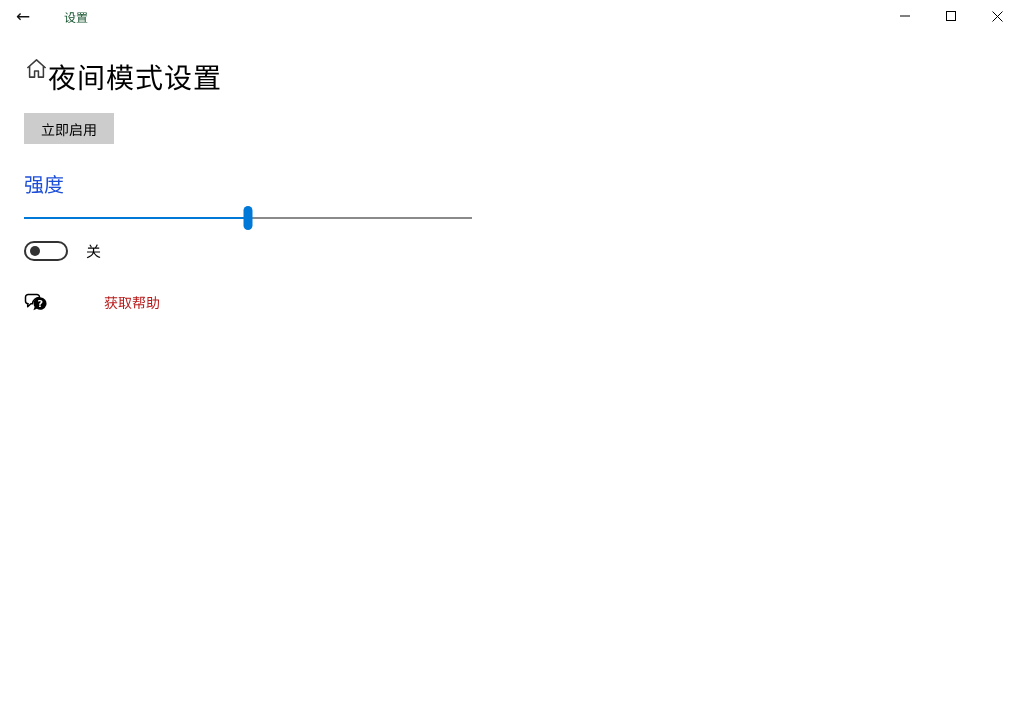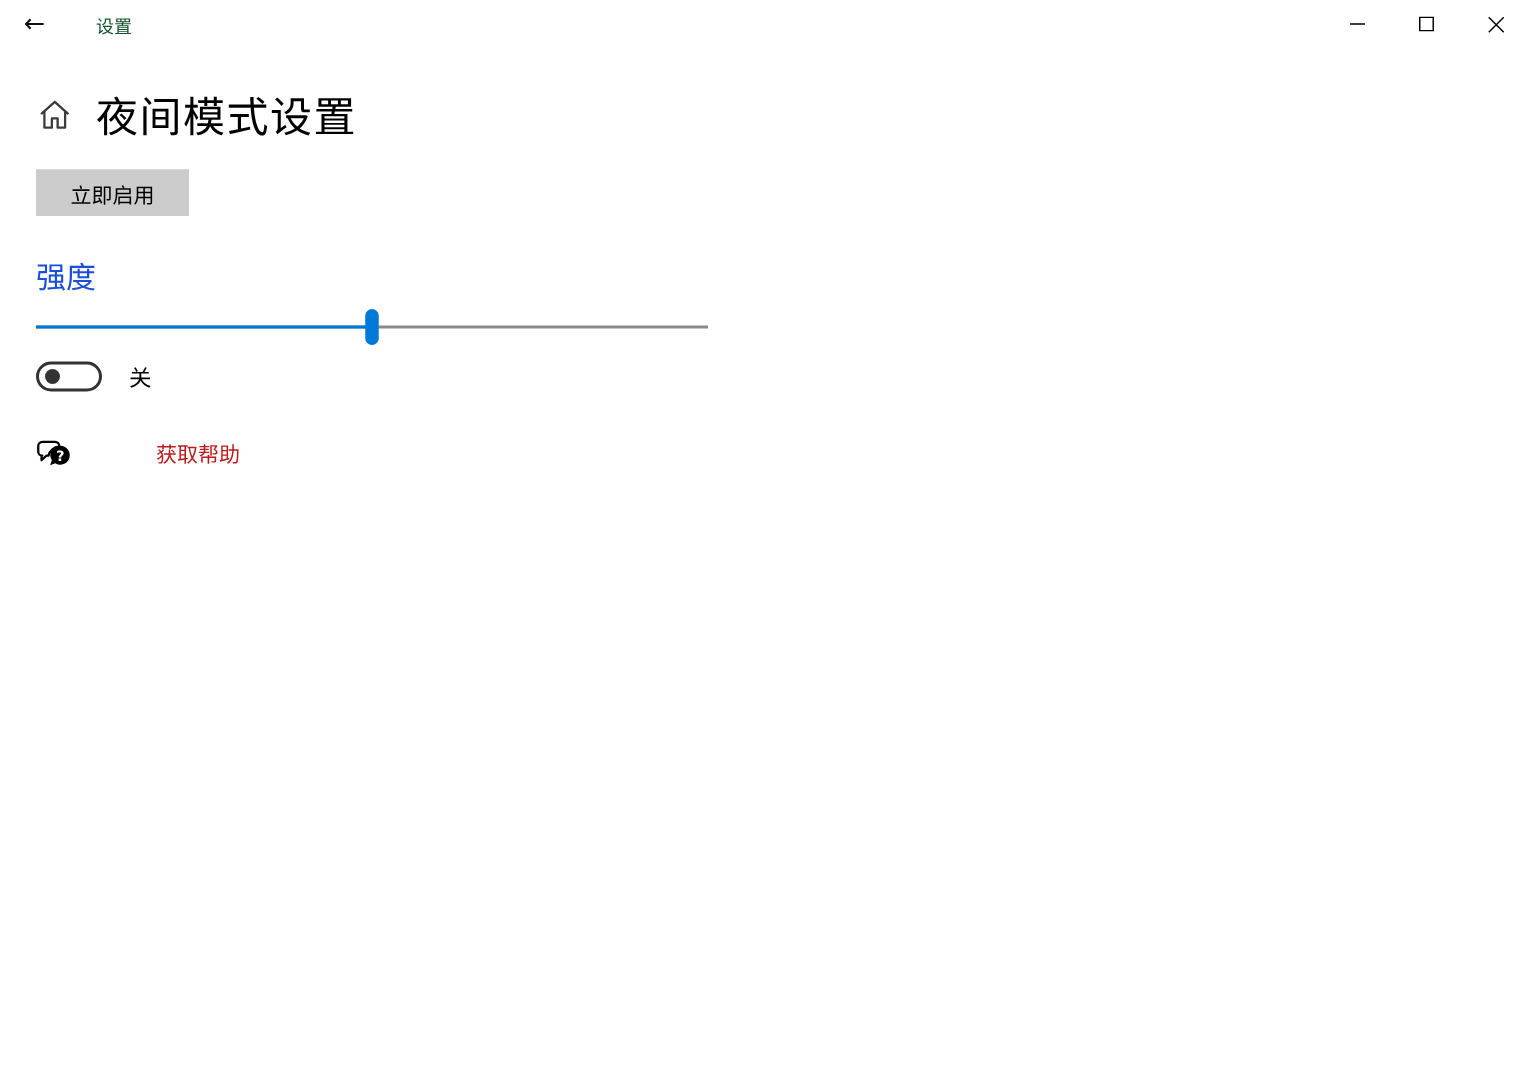--- a/index.html
+++ b/index.html
@@ -39,43 +39,42 @@
     width: 46px; height: 32px;
     display: flex; align-items: center; justify-content: center;
     cursor: pointer;
   }
   
   .content {
     padding: 24px 0 0 24px;
   }
   .page-heading {
     display: flex;
-    align-items: center;
-    gap: 16px;
+    align-items: flex-start;
   }
   .home-icon-wrap {
     width: 24px; height: 24px;
     display: flex; align-items: center; justify-content: center;
   }
   .page-title {
     font-size: 28px;
     font-weight: 400;
     color: #000;
     letter-spacing: 1px;
   }
   .description {
     margin-top: 40px;
     font-size: 14px;
     line-height: 1.6;
     max-width: 448px;
     color: #000;
   }
   .enable-btn {
     margin-top: 17px;
-    width: 102px;
+    width: 90px;
     height: 31px;
     background: #cccccc;
     border: 2px solid #cccccc;
     font-size: 14px;
     font-family: inherit;
     color: #000;
     cursor: pointer;
     display: flex; align-items: center; justify-content: center;
   }
   .strength-label {

